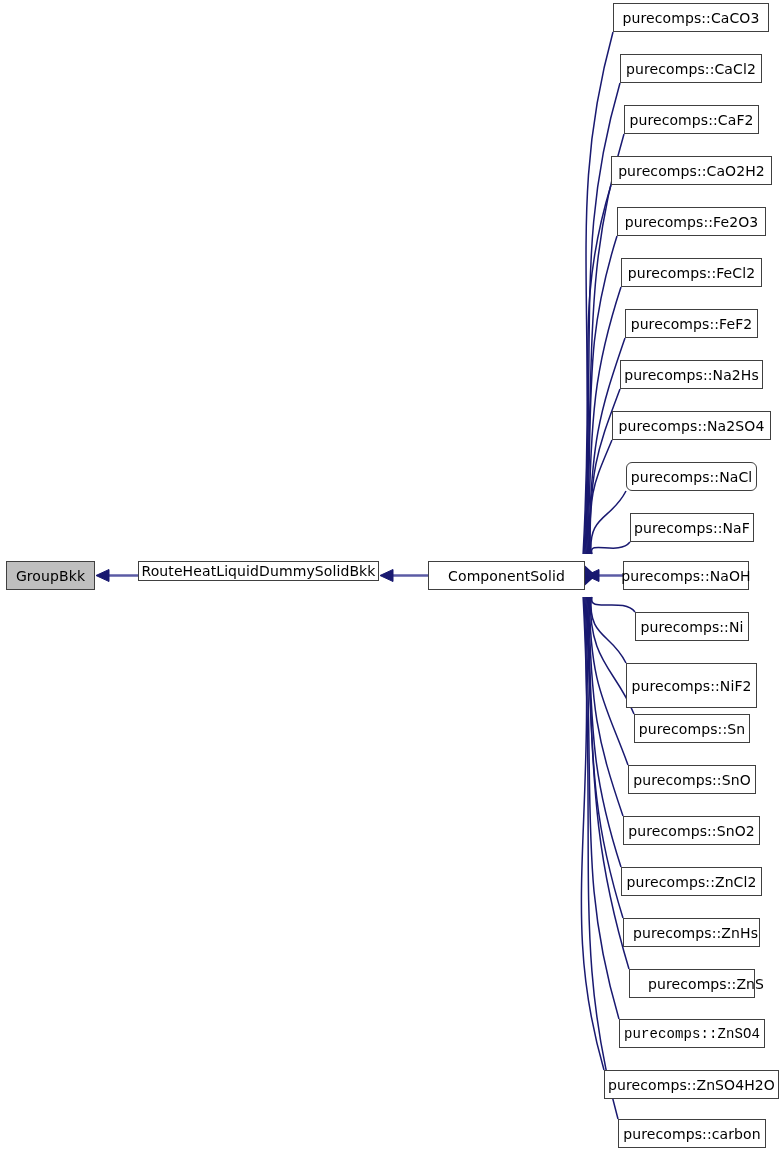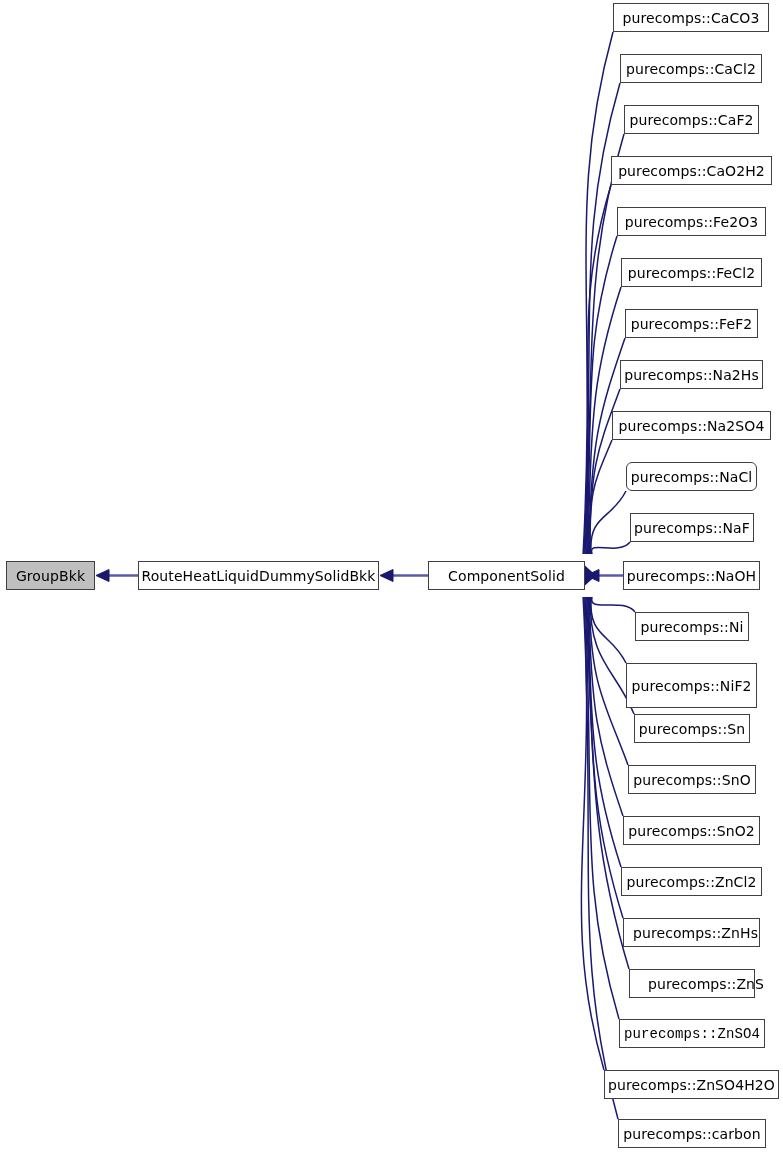--- a/index.html
+++ b/index.html
@@ -103,21 +103,21 @@
       <path d="M 604 1070 C 560 917.3, 596 833.3199999999999, 584 597" fill="none" stroke="#191970" stroke-width="1.5"></path>
       <polygon points="573,589 575.1858616810642,573.1736925117938 584.8982852025125,578.3378797024385" fill="#191970"></polygon>
       <path d="M 618 1119 C 572 951.6, 597 856.8399999999999, 583.1 597" fill="none" stroke="#191970" stroke-width="1.5"></path>
       <polygon points="572.1,589 574.2858616810643,573.1736925117938 583.9982852025125,578.3378797024385" fill="#191970"></polygon>
     </svg>
 
   <div id="nodes">
       <div class="node root" style="left: 6px; top: 561px; width: 89px; height: 29px;">
         <span class="node-label">GroupBkk</span>
       </div>
-      <div class="node" style="left: 138px; top: 561px; width: 241px; height: 29px;">
+      <div class="node" style="left: 138px; top: 561px; width: 241px; height: 20px;">
         <span class="node-label">RouteHeatLiquidDummySolidBkk</span>
       </div>
       <div class="node" style="left: 428px; top: 561px; width: 157px; height: 29px;">
         <span class="node-label">ComponentSolid</span>
       </div>
       <div class="node" style="left: 613px; top: 3px; width: 156px; height: 29px;">
         <span class="node-label">purecomps::CaCO3</span>
       </div>
       <div class="node" style="left: 620px; top: 54px; width: 142px; height: 29px;">
         <span class="node-label">purecomps::CaCl2</span>
@@ -142,21 +142,21 @@
       </div>
       <div class="node" style="left: 612px; top: 411px; width: 159px; height: 29px;">
         <span class="node-label">purecomps::Na2SO4</span>
       </div>
       <div class="node" style="left: 626px; top: 462px; width: 131px; height: 29px; border-radius: 6px;">
         <span class="node-label">purecomps::NaCl</span>
       </div>
       <div class="node" style="left: 630px; top: 513px; width: 124px; height: 29px;">
         <span class="node-label">purecomps::NaF</span>
       </div>
-      <div class="node" style="left: 623px; top: 561px; width: 137px; height: 29px;">
+      <div class="node" style="left: 623px; top: 561px; width: 126px; height: 29px;">
         <span class="node-label">purecomps::NaOH</span>
       </div>
       <div class="node" style="left: 635px; top: 612px; width: 114px; height: 29px;">
         <span class="node-label">purecomps::Ni</span>
       </div>
       <div class="node" style="left: 626px; top: 663px; width: 131px; height: 45px;">
         <span class="node-label">purecomps::NiF2</span>
       </div>
       <div class="node" style="left: 634px; top: 714px; width: 116px; height: 29px;">
         <span class="node-label">purecomps::Sn</span>

